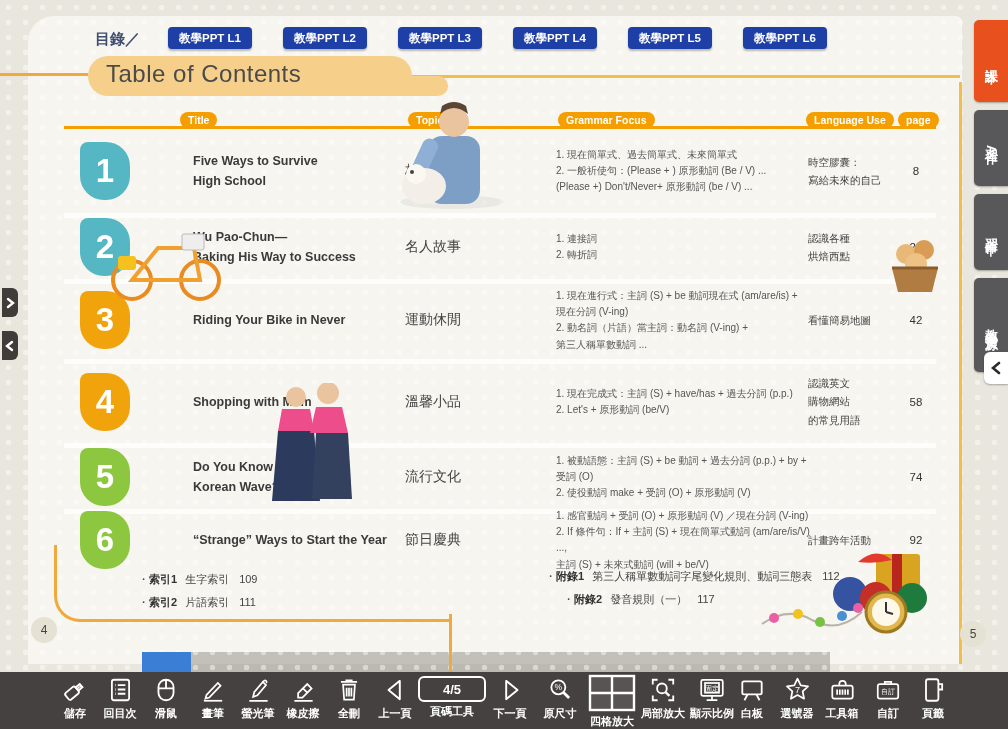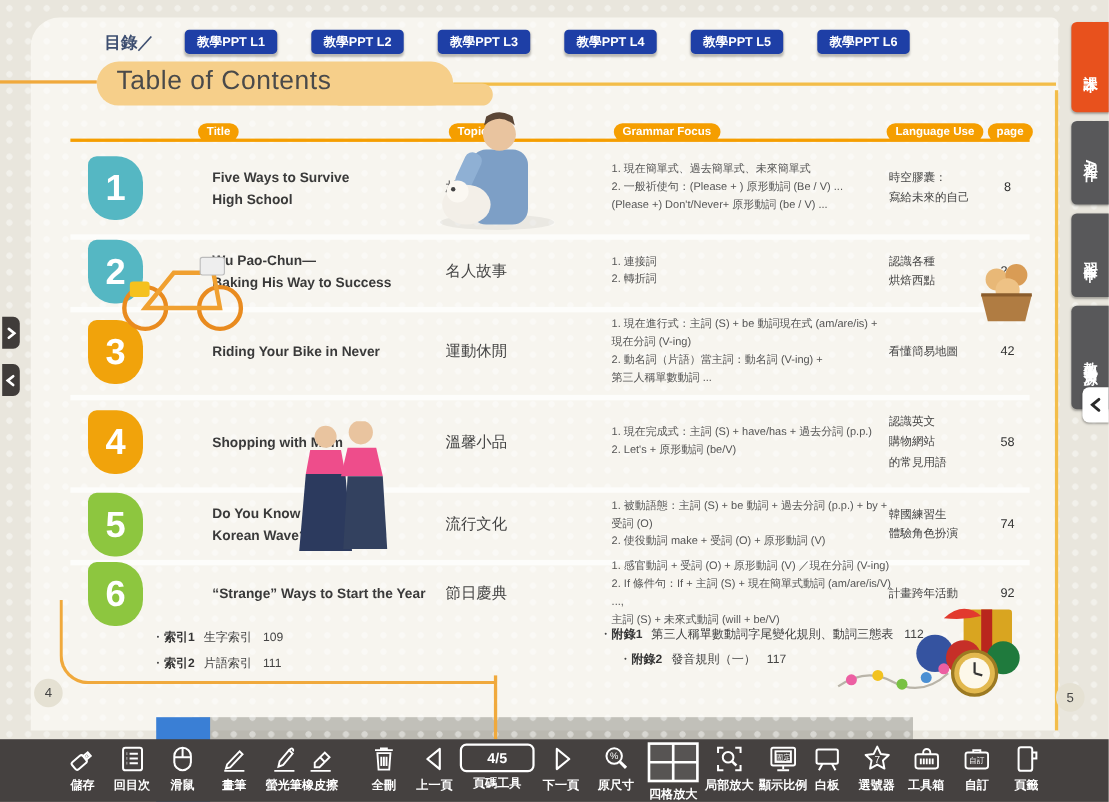--- a/index.html
+++ b/index.html
@@ -152,22 +152,20 @@
       <div class="cell pagenum">58</div>
     </div>
     <div class="row" style="top:430px;height:62px;">
       <div class="cell num" style="background: rgb(141, 198, 63);">5</div>
       <div class="cell title">Do You Know About the
 Korean Wave?</div>
       <div class="cell topic">流行文化</div>
       <div class="cell grammar">1. 被動語態：主詞 (S) + be 動詞 + 過去分詞 (p.p.) + by +
     受詞 (O)
 2. 使役動詞 make + 受詞 (O) + 原形動詞 (V)</div>
-      <div class="cell lang">韓國練習生
-體驗角色扮演</div>
       <div class="cell pagenum">74</div>
     </div>
     <div class="row" style="top:496px;height:56px;">
       <div class="cell num" style="background: rgb(141, 198, 63);">6</div>
       <div class="cell title">“Strange” Ways to Start the Year</div>
       <div class="cell topic">節日慶典</div>
       <div class="cell grammar">1. 感官動詞 + 受詞 (O) + 原形動詞 (V) ／現在分詞 (V-ing)
 2. If 條件句：If + 主詞 (S) + 現在簡單式動詞 (am/are/is/V) ...,
     主詞 (S) + 未來式動詞 (will + be/V)</div>
       <div class="cell lang">計畫跨年活動</div>
@@ -318,21 +316,21 @@
       <svg width="28" height="28" viewBox="0 0 26 26">
           <g fill="none" stroke="#fff" stroke-width="1.6">
             <path d="M9 15 L17 5.5 l3 3 L12 18 l-4 1.5z"></path>
             <path d="M17 5.5 q2 -2 3 -1 q1 1 -0 1.9"></path>
             <path d="M4.5 23 H21.5"></path>
           </g>
         </svg>
       <span class="tlabel">螢光筆</span>
     </div>
 
-    <div class="titem" style="left:291px;">
+    <div class="titem" style="left:303px;">
       <svg width="28" height="28" viewBox="0 0 26 26">
           <g fill="none" stroke="#fff" stroke-width="1.6">
             <path d="M8 16 l8.5-8.5 4 4 L12 20 h-4z"></path>
             <path d="M12.5 11.5 l4 4"></path>
             <path d="M4.5 23 H21.5"></path>
           </g>
         </svg>
       <span class="tlabel">橡皮擦</span>
     </div>
 

